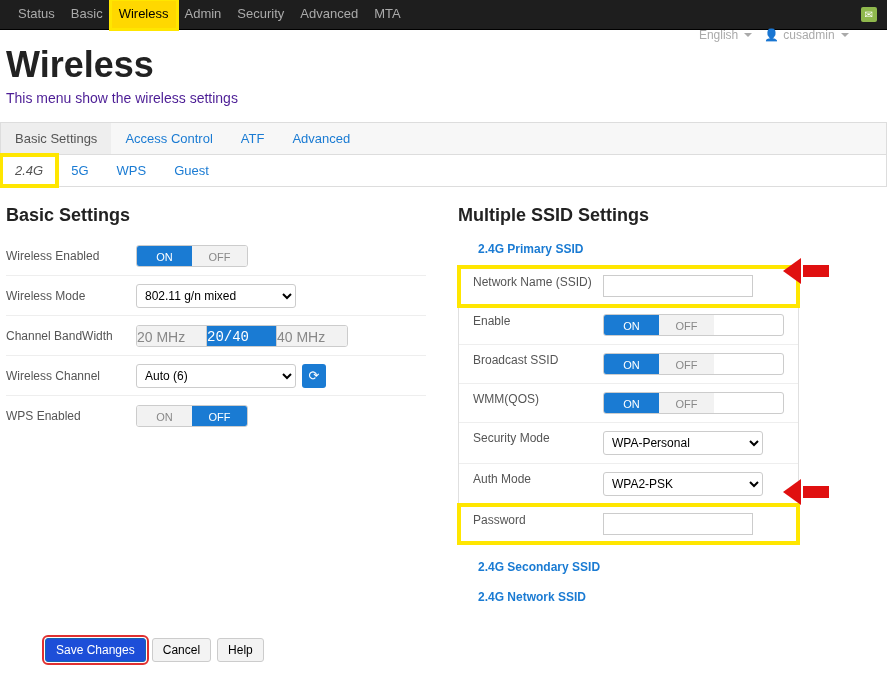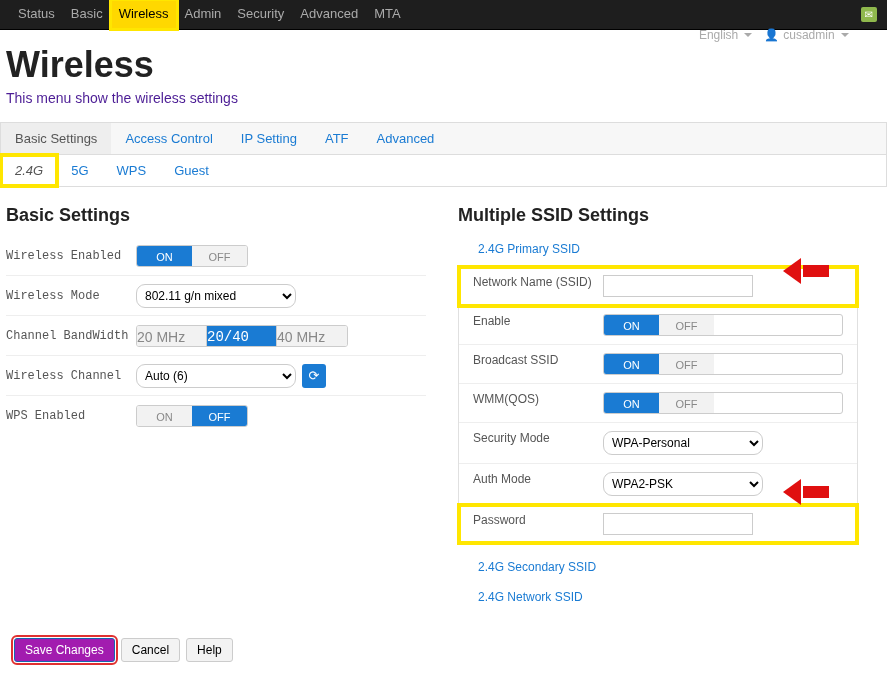--- a/index.html
+++ b/index.html
@@ -33,54 +33,54 @@
   .tabs1 .tab.active { background:#eee;color:#555; }
 
   .tabs2 { border:1px solid #ddd;border-top:none;background:#fff;display:flex;font-size:13px; }
   .tabs2 .tab { padding:8px 14px; color:#1a7bd3; cursor:pointer; }
   .tabs2 .tab.active { color:#555;font-style:italic; }
   .hl-yellow { outline:4px solid #ffe600;outline-offset:-2px; }
 
   .cols { display:flex; gap:32px; padding:12px 6px 4px 6px; }
   .col { }
   .col.left { width: 420px; }
-  .col.right { width: 400px; }
+  .col.right { width: 341px; }
 
   h2.section { font-size:18px;font-weight:700;color:#222; margin:6px 0 10px 0; }
 
   .row { display:flex; align-items:center; border-bottom:1px solid #eee; padding:7px 0; font-size:12px; color:#555; min-height:40px;}
   .row:last-child { border-bottom:none; }
-  .row .lbl { width:130px;font-family:Liberation Mono, monospace; }
+  .row .lbl { width:130px; }
   .row .ctrl { flex:1; display:flex; gap:2px; align-items:center; }
 
   .toggle { display:flex; border:1px solid #ccc; border-radius:3px; overflow:hidden; height:22px; }
   .toggle .opt { width:55px; text-align:center; line-height:22px; font-size:11px; cursor:pointer; background:#f2f2f2;color:#888; }
   .toggle .opt.sel { background:#1a7bd3; color:#fff; }
 
   .seg3 { display:flex; border:1px solid #ccc;border-radius:3px;overflow:hidden;height:22px; }
   .seg3 .opt { width:70px;text-align:left;line-height:22px;font-size:14px;cursor:pointer;background:#f2f2f2;color:#888;border-right:1px solid #ccc; }
   .seg3 .opt:last-child{border-right:none;}
   .seg3 .opt.sel { background:#1a7bd3;color:#fff;font-family:Liberation Mono, monospace; }
 
-  .select { height:24px;border:1px solid #ccc;border-radius:9px;font-size:12px;padding:2px 4px;background:#fff;width:160px; }
+  .select { height:24px;border:1px solid #ccc;border-radius:3px;font-size:12px;padding:2px 4px;background:#fff;width:160px; }
   .refresh-btn { width:24px;height:24px;background:#1a7bd3;color:#fff;border:none;border-radius:3px;cursor:pointer;display:flex;align-items:center;justify-content:center;font-size:13px;margin-left:4px; }
 
-  .panel-link { color:#1a7bd3;font-size:12px;padding:6px 0 10px 20px; cursor:pointer; }
+  .panel-link { color:#1a7bd3;font-size:12px;padding:6px 0 10px 20px; cursor:pointer;font-weight:bold; }
 
   .panel { border:1px solid #e0e0e0; border-radius:3px; }
   .panel .prow { display:flex;align-items:flex-start;padding:8px 14px;border-bottom:1px solid #eee;font-size:12px;color:#555; }
   .panel .prow:last-child{border-bottom:none;}
   .panel .prow .plbl { width:130px; }
   .panel .prow .pctrl { flex:1; }
 
   .tinput { height:22px;border:1px solid #ccc;width:150px;font-size:12px;padding:2px 4px; }
 
   .footer-actions { padding:20px 14px; display:flex; gap:6px; }
   .btn { padding:4px 10px;font-size:12px;border:1px solid #ccc;border-radius:3px;background:#f3f3f3;cursor:pointer; }
-  .btn.primary { background:#a21caf;color:#fff;border-color:#1566b0; }
+  .btn.primary { background:#1d4ed8;color:#fff;border-color:#1566b0;margin-left:31px; }
 
   .hl-box-red { outline:2px solid #e03030;outline-offset:1px; }
 
   .arrow-red {
     position:relative;width:36px;height:20px;
   }
   .arrow-red .shaft { position:absolute;right:0;top:4px;width:26px;height:12px;background:#e01010; }
   .arrow-red .head { position:absolute;left:-10px;top:-3px;width:0;height:0;border-top:13px solid transparent;border-bottom:13px solid transparent;border-right:18px solid #e01010; }
 
   .arrow-wrap { position:absolute; }
@@ -115,21 +115,20 @@
 </div>
 
 <div class="page-head">
   <h1>Wireless</h1>
   <div class="sub">This menu show the wireless settings</div>
 </div>
 
 <div class="tabs1">
   <div class="tab active">Basic Settings</div>
   <div class="tab">Access Control</div>
-  <div class="tab">IP Setting</div>
   <div class="tab">ATF</div>
   <div class="tab">Advanced</div>
 </div>
 
 <div class="tabs2">
   <div class="tab active hl-yellow">2.4G</div>
   <div class="tab">5G</div>
   <div class="tab">WPS</div>
   <div class="tab">Guest</div>
 </div>

